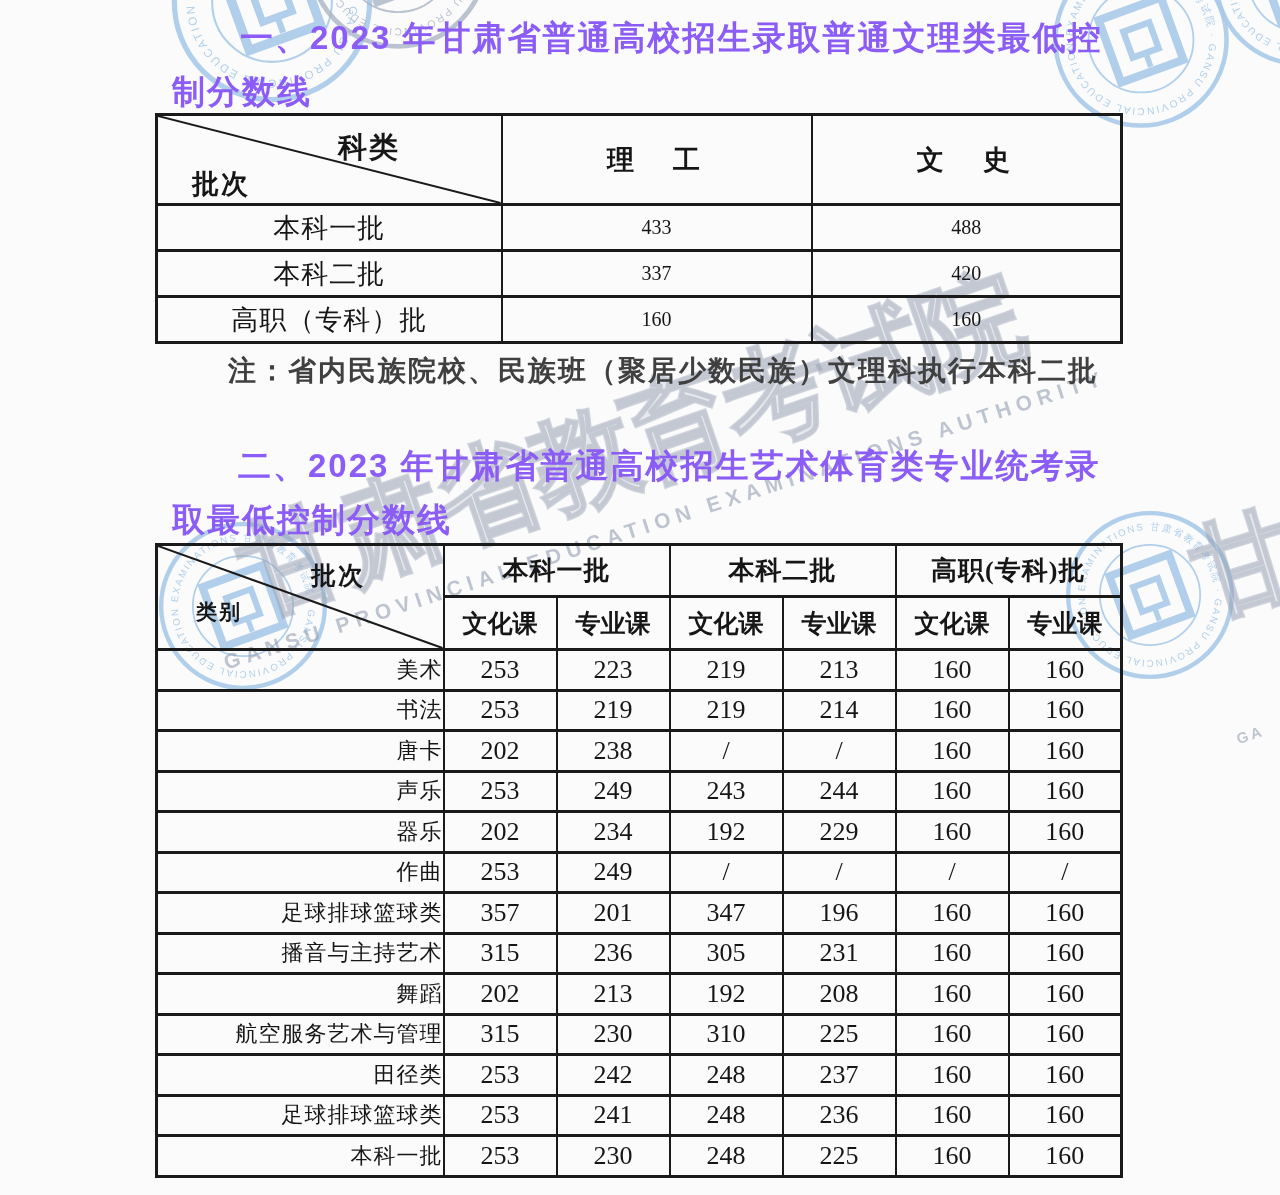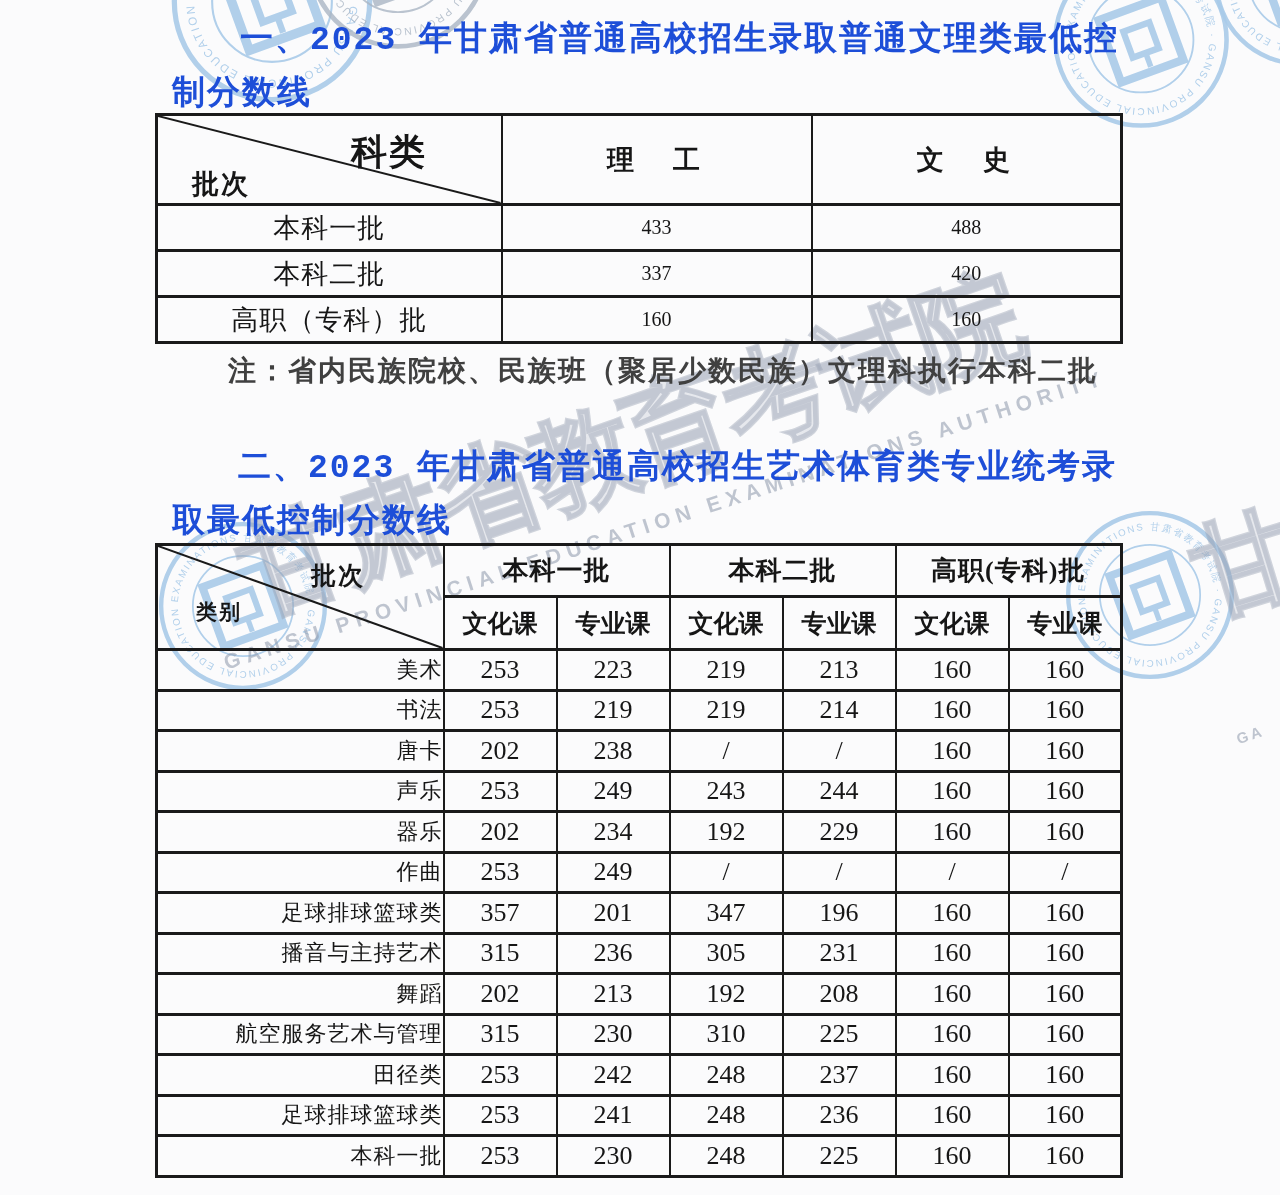--- a/index.html
+++ b/index.html
@@ -34,22 +34,22 @@
   .wm-en-frag{
     position:absolute;white-space:nowrap;
     font-family:"Liberation Sans",sans-serif;font-weight:600;
     font-size:15px;letter-spacing:3px;color:rgba(140,152,170,.55);
     transform:rotate(-18deg);
   }
   
   .content{position:absolute;inset:0;z-index:1;}
   .heading{
     position:absolute;white-space:nowrap;
-    font-family:Liberation Mono, monospace;font-weight:700;
-    font-size:33px;letter-spacing:2px;color:#1d4ed8;
+    font-family:Liberation Sans, sans-serif;font-weight:700;
+    font-size:33px;letter-spacing:2px;color:#8b5cf6;
   }
   .note{
     position:absolute;white-space:nowrap;
     font-weight:700;font-size:28px;letter-spacing:2px;color:#404040;
   }
   table.t{
     position:absolute;left:155px;width:965px;
     border-collapse:collapse;table-layout:fixed;background:transparent;
     border:3px solid #1a1a1a;
   }
@@ -67,21 +67,21 @@
   #table2{top:543px;}
   #table2 .group{font-size:26px;font-weight:700;letter-spacing:1px;height:49px;}
   #table2 .sub{font-size:25px;font-weight:700;height:50px;}
   #table2 .rowlabel{font-size:22px;letter-spacing:1px;text-align:right;}
   #table2 .num{font-size:26px;}
   #table2 tbody tr{height:40.5px;}
   
   .corner{position:relative;}
   .corner svg.diag{position:absolute;inset:0;width:100%;height:100%;}
   .corner .lab{position:absolute;font-weight:700;white-space:nowrap;}
-  #c1-top{font-size:36px;left:193px;top:12px;letter-spacing:2px;}
+  #c1-top{font-size:29px;left:180px;top:12px;letter-spacing:2px;}
   #c1-bot{font-size:27px;left:34px;top:50px;letter-spacing:2px;}
   #c2-top{font-size:25px;left:153px;top:13px;letter-spacing:2px;}
   #c2-bot{font-size:21px;left:38px;top:52px;letter-spacing:2px;}
 </style>
 </head>
 <body>
 
 <div id="page">
 
   <div class="wm-layer">

